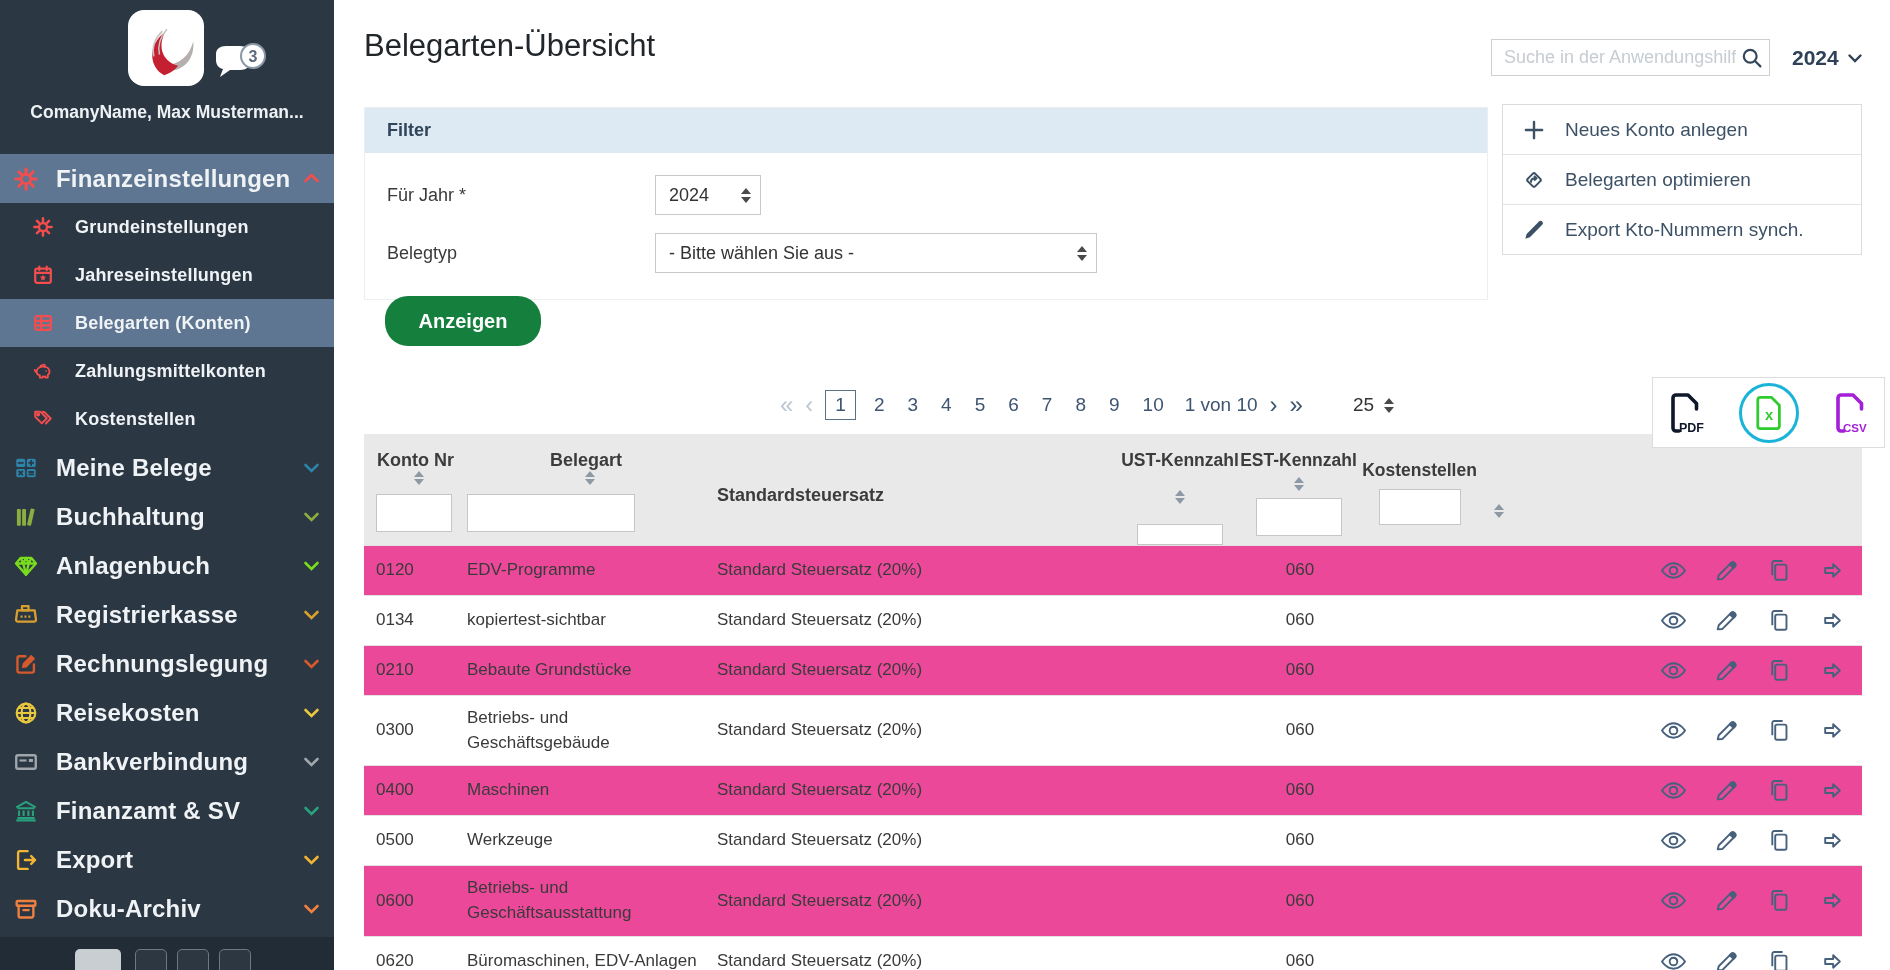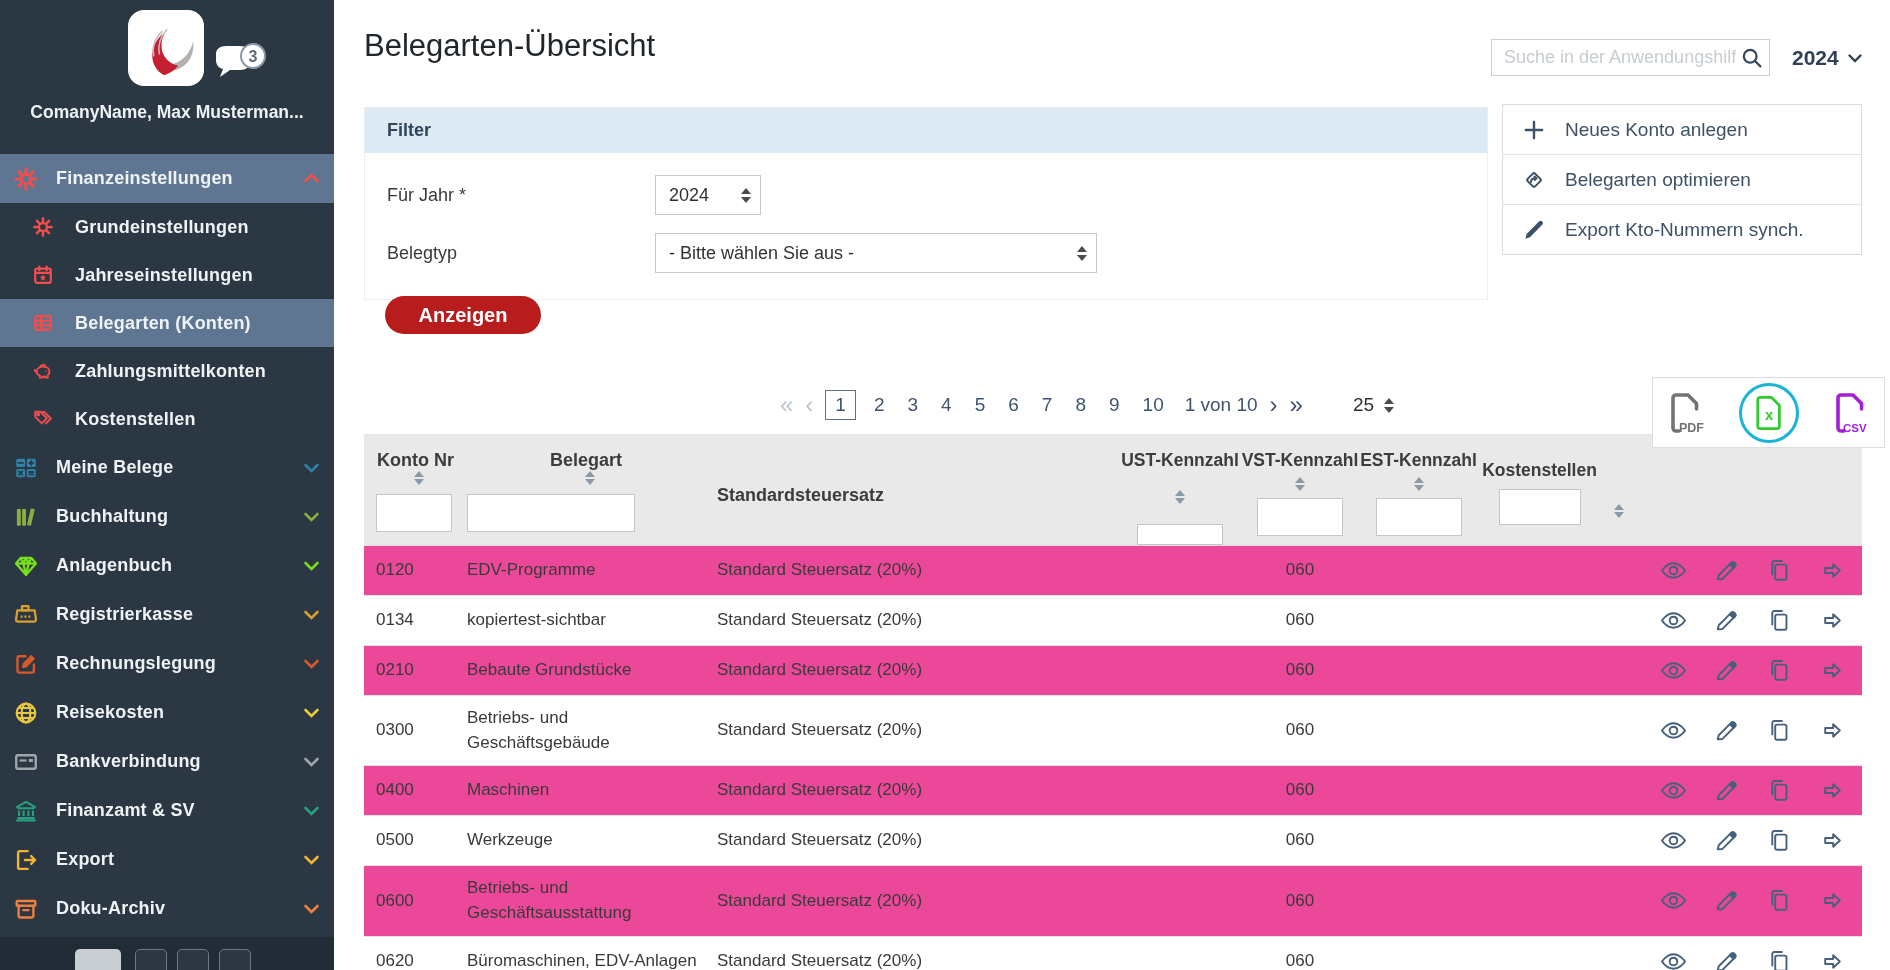--- a/index.html
+++ b/index.html
@@ -12,21 +12,21 @@
   .logo{position:absolute;left:128px;top:0;width:76px;height:76px;background:#fff;border-radius:16px;display:flex;align-items:center;justify-content:center;}
   .chat{position:absolute;left:210px;top:32px;width:58px;height:50px;}
   .company{position:absolute;top:102px;left:0;width:334px;text-align:center;color:#eef2f5;font-size:17.5px;font-weight:bold;white-space:nowrap;overflow:hidden;}
   .nav{position:absolute;top:154px;left:0;right:0;}
   .mi{display:flex;align-items:center;height:49px;padding:0 14px 0 13px;cursor:pointer;}
   .mi.sub{height:48px;padding-left:30px;}
   .mi.active{background:#5e7691;}
   .mi .ic{width:26px;height:26px;flex:none;margin-right:17px;display:flex;align-items:center;justify-content:center;}
   .mi.sub .ic{width:22px;height:22px;margin-left:2px;margin-right:21px;}
   .mi .ic svg{width:100%;height:100%;}
-  .mi .lb{font-size:18px;font-weight:bold;color:#f0f3f6;letter-spacing:.2px;white-space:nowrap;}
+  .mi .lb{font-size:24px;font-weight:bold;color:#f0f3f6;letter-spacing:.2px;white-space:nowrap;}
   .mi.sub .lb{font-size:18px;}
   .chev{margin-left:auto;width:17px;height:17px;flex:none;}
   .chev svg{width:100%;height:100%;}
   .side-footer{position:absolute;bottom:0;left:0;width:334px;height:33px;background:#212c37;}
   .stub{position:absolute;top:12px;height:26px;border-radius:5px;}
   .stub1{left:75px;width:46px;background:#c9ced3;}
   .stub2{left:135px;width:30px;background:#2c3742;border:1px solid #6d7883;}
   .stub3{left:177px;width:30px;background:#2c3742;border:1px solid #6d7883;}
   .stub4{left:219px;width:30px;background:#2c3742;border:1px solid #6d7883;}
 
@@ -55,21 +55,21 @@
   .frow:last-child{margin-bottom:0;}
   .flabel{width:268px;font-size:18px;color:#3a3a3a;}
   .fselect{height:40px;border:1px solid #c9c9c9;background:#fff;display:flex;align-items:center;box-sizing:border-box;cursor:pointer;}
   .fselect .val{flex:1;padding-left:13px;font-size:18px;color:#333;white-space:nowrap;}
   .spin{display:flex;flex-direction:column;gap:3px;margin:0 9px 0 10px;}
   .spin i{width:0;height:0;border-left:5px solid transparent;border-right:5px solid transparent;}
   .spin .u{border-bottom:6px solid #4a4a4a;}
   .spin .d{border-top:6px solid #4a4a4a;}
   .w-year{width:106px;}
   .w-type{width:442px;}
-  .btn-show{position:absolute;left:385px;top:296px;width:156px;height:38px;border-radius:23px;background:#b91c1c;color:#fff;font-size:20px;font-weight:bold;border:none;cursor:pointer;font-family:"Liberation Sans",sans-serif;}
+  .btn-show{position:absolute;left:385px;top:296px;width:156px;height:50px;border-radius:23px;background:#15803d;color:#fff;font-size:20px;font-weight:bold;border:none;cursor:pointer;font-family:"Liberation Sans",sans-serif;}
 
   
   .pagi{position:absolute;left:780px;top:386px;height:38px;display:flex;align-items:center;gap:12px;font-size:19px;color:#3e5470;}
   .pctl{cursor:pointer;font-size:24px;line-height:1;}
   .pctl.dis{color:#bcc6d1;}
   .pages{display:flex;align-items:center;gap:13px;}
   .pg{cursor:pointer;padding:3px 5px;}
   .pg.cur{border:1px solid #5c7086;padding:3px 9px;background:#fff;}
   .pinfo{margin-left:4px;white-space:nowrap;}
   .psize{display:flex;align-items:center;margin-left:38px;cursor:pointer;}
@@ -475,21 +475,21 @@
     <span class="psize">
       <span class="n">25</span>
       <span class="spin">
           <i class="u"></i>
           <i class="d"></i>
         </span>
     </span>
   </div>
 
   <div class="export-box">
-    <span class="fic" style="color:#737373;">
+    <span class="fic" style="color:#0f172a;">
       <svg viewBox="0 0 36 44" fill="none" stroke="currentColor" stroke-width="3.6" stroke-linecap="round" stroke-linejoin="round">
         <path d="M11 40H8a3 3 0 01-3-3V7a3 3 0 013-3h12l8.5 8.5V18"></path>
         <text x="11" y="41" font-size="12.5" font-weight="bold" fill="currentColor" stroke="none" font-family="Liberation Sans, sans-serif">PDF</text>
       </svg>
     </span>
     <span class="ring">
       <svg viewBox="0 0 36 44" fill="none" stroke="#2ecc2e" stroke-width="3.2" stroke-linejoin="round">
         <path d="M8 4h13l9 9v24a3 3 0 01-3 3H8a3 3 0 01-3-3V7a3 3 0 013-3z"></path>
         <text x="18" y="30" text-anchor="middle" font-size="17" font-weight="bold" fill="#2ecc2e" stroke="none" font-family="Liberation Sans, sans-serif">x</text>
       </svg>
@@ -528,28 +528,20 @@
         <span class="hlab">Standardsteuersatz</span>
       </div>
       <div class="th c3 ctr">
         <span class="hlab" style="font-size:17.5px">UST-Kennzahl</span>
         <span class="sort" style="margin:6px 0 0 0">
             <i class="up"></i>
             <i class="dn"></i>
           </span>
         <input class="hfilter" style="width: 86px; margin-top: 7px;">
       </div>
-      <div class="th c4 ctr">
-        <span class="hlab" style="font-size:17.5px">VST-Kennzahl</span>
-        <span class="sort" style="margin:6px 0 0 0">
-            <i class="up"></i>
-            <i class="dn"></i>
-          </span>
-        <input class="hfilter" style="width: 86px; margin-top: 7px;">
-      </div>
       <div class="th c5 ctr">
         <span class="hlab" style="font-size:17.5px">EST-Kennzahl</span>
         <span class="sort" style="margin:6px 0 0 0">
             <i class="up"></i>
             <i class="dn"></i>
           </span>
         <input class="hfilter" style="width: 86px; margin-top: 7px;">
       </div>
       <div class="th c6 ctr" style="padding-top:26px">
         <span class="hlab" style="font-size:17.5px">Kostenstellen</span>

